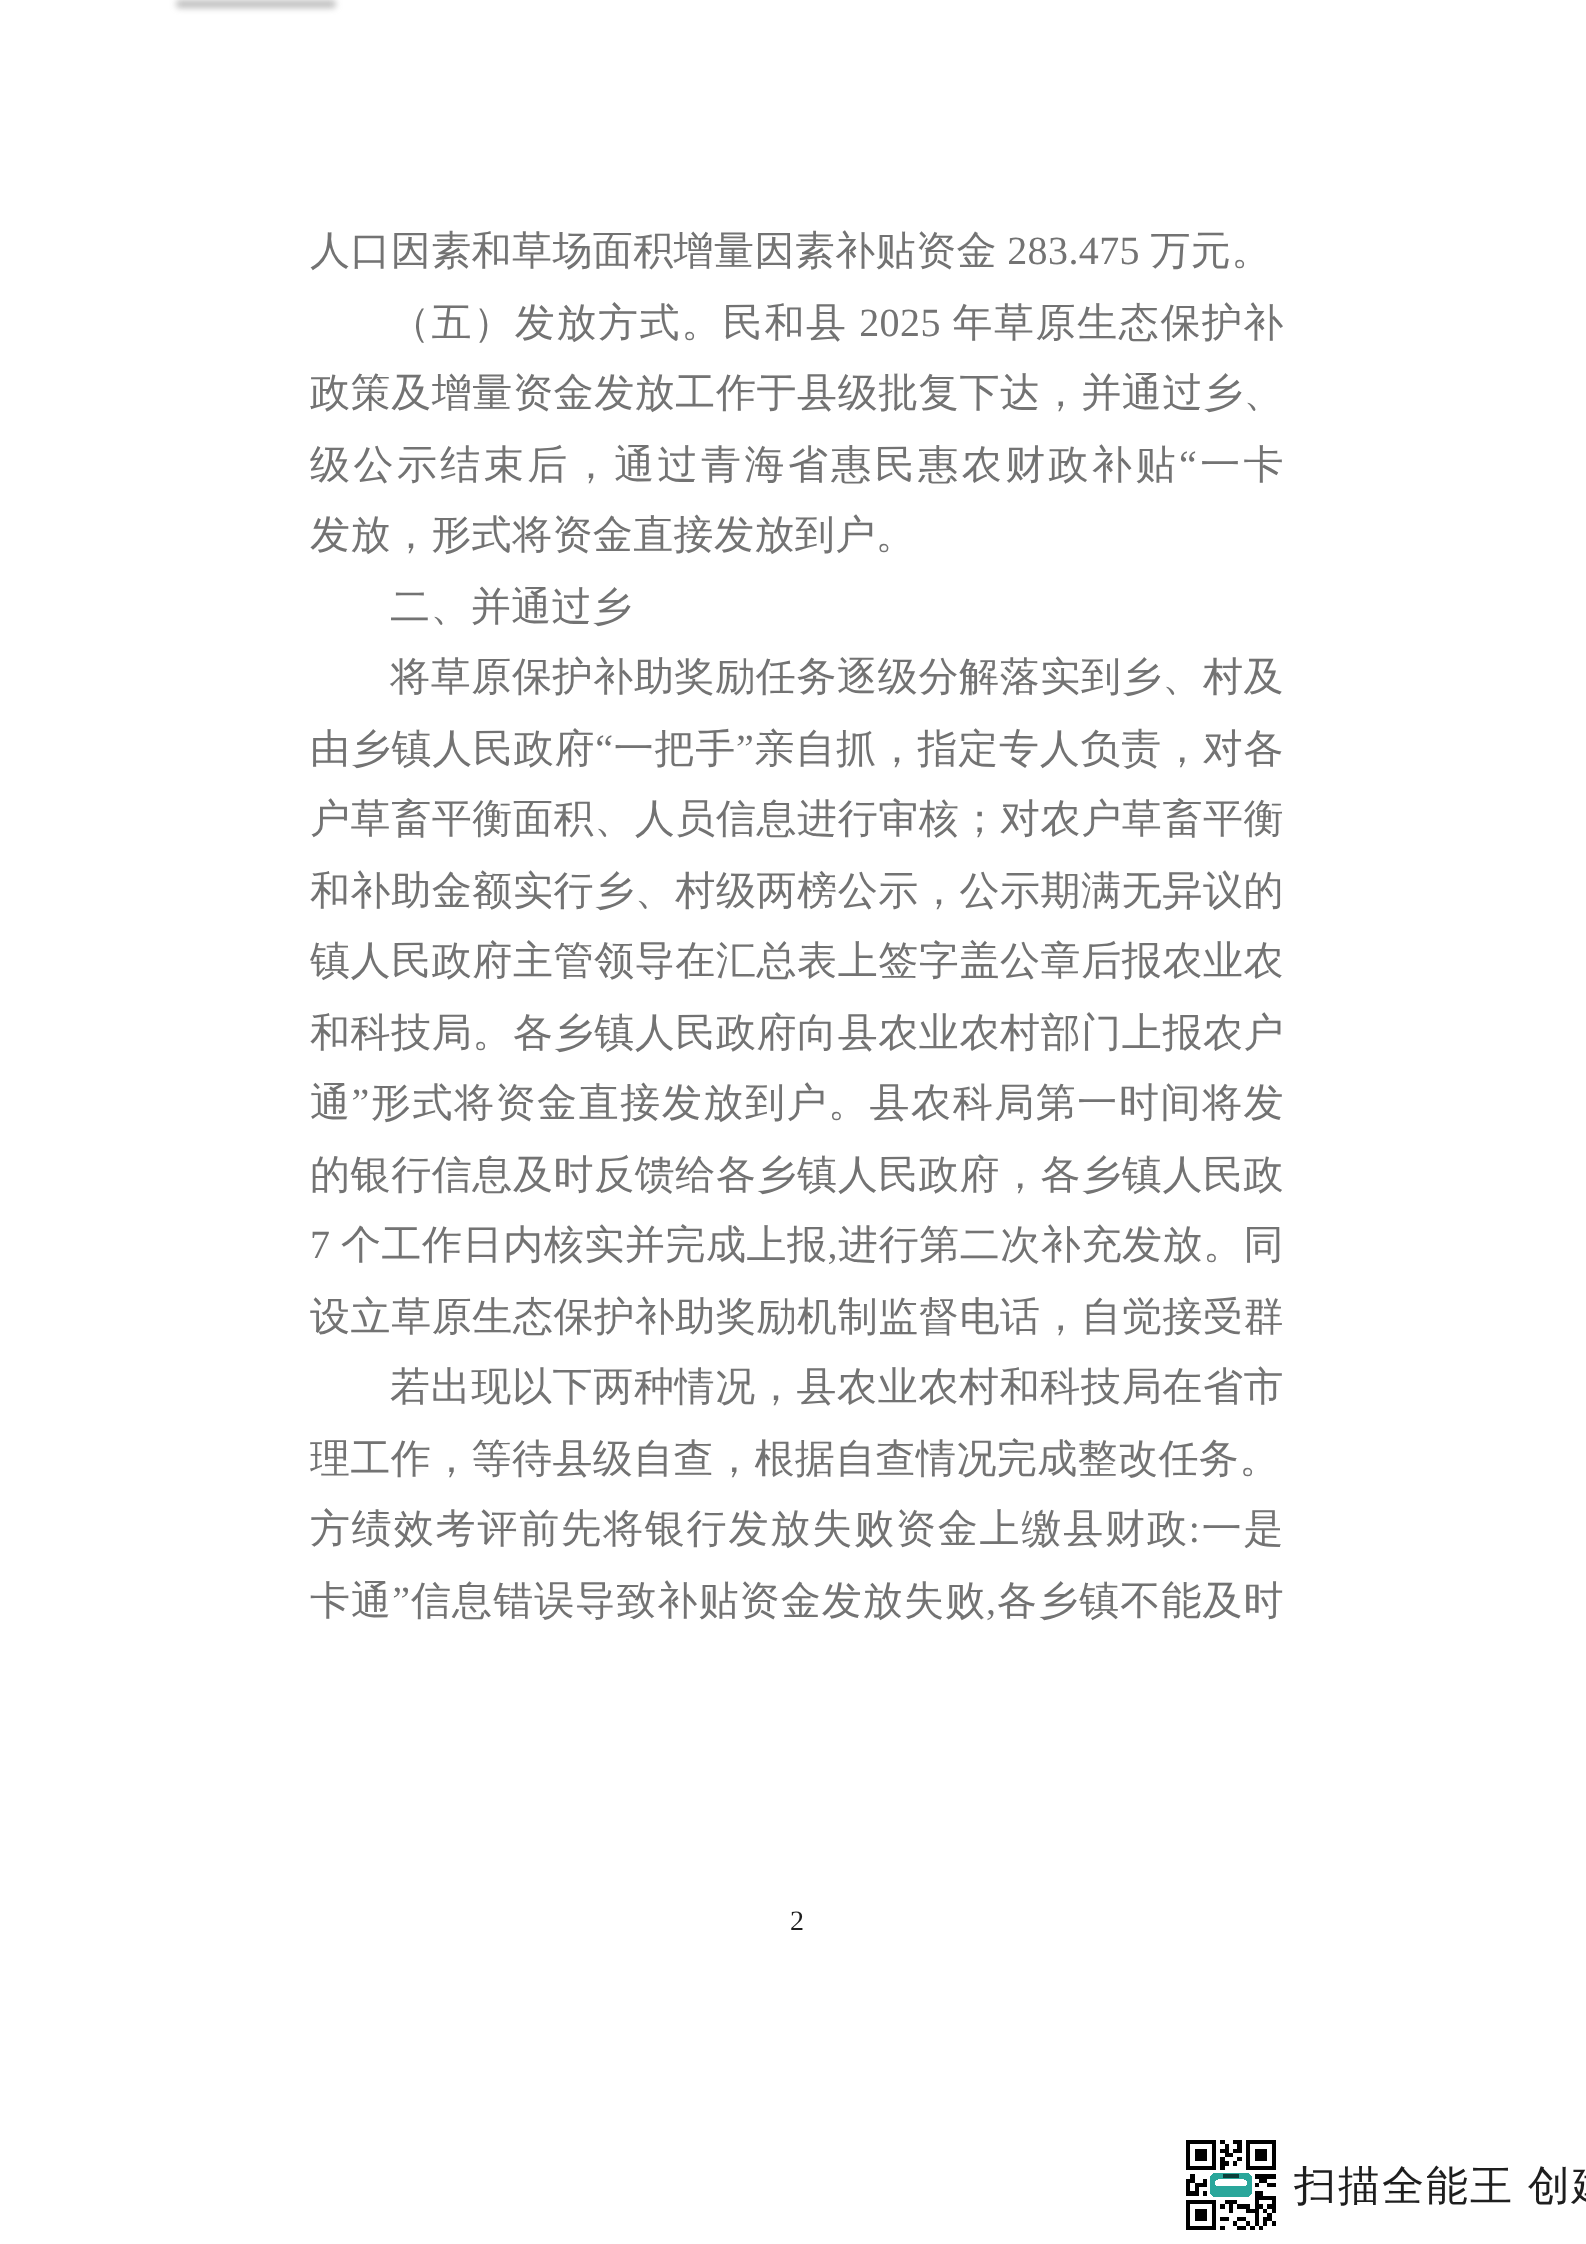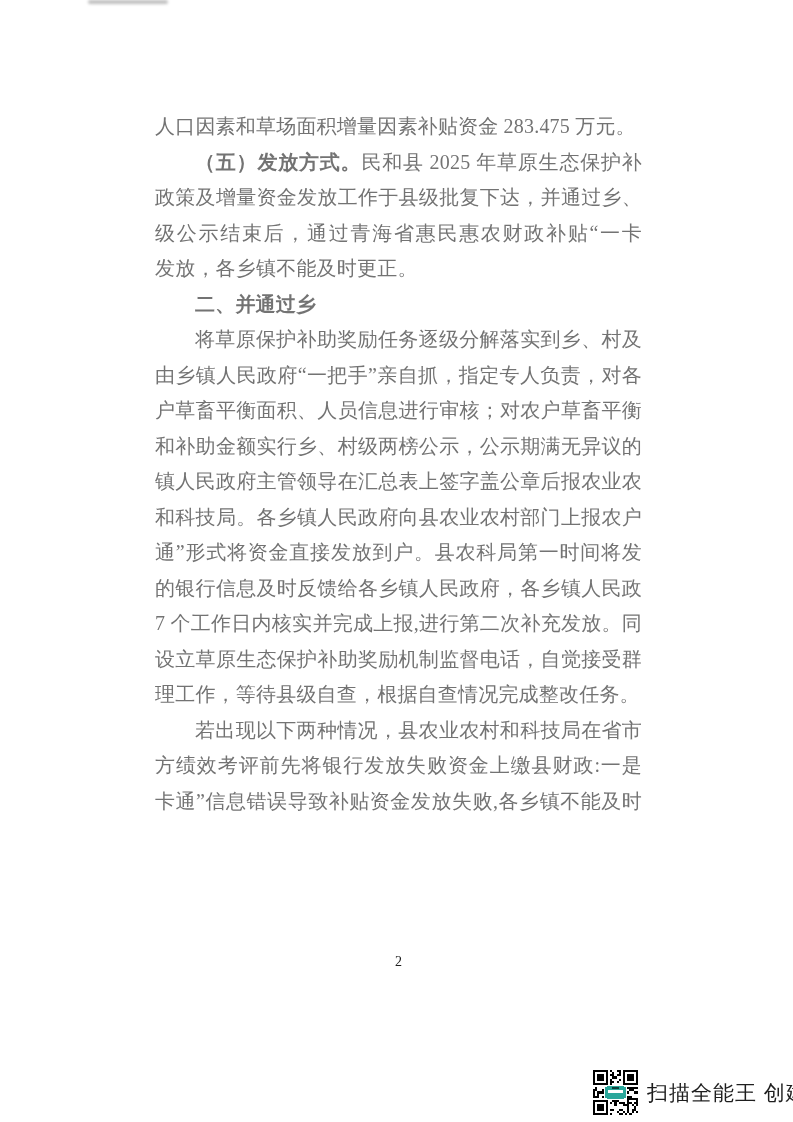--- a/index.html
+++ b/index.html
@@ -32,21 +32,21 @@
     height: 35.5px;
     line-height: 35.5px;
     overflow: hidden;
     text-align: justify;
     text-align-last: left;
     white-space: normal;
     letter-spacing: 0.2px;
   }
   .line.just { text-align-last: justify; }
   .line.indent { text-indent: 2em; }
-  .line .b { font-weight: bold; }
+  .line .b { font-weight: normal; }
   .page-number {
     position: absolute;
     left: 155px; top: 951px; width: 487px;
     text-align: center;
     font-size: 14px;
     color: #1d1d1d;
     line-height: 22px;
   }
   .footer-brand {
     position: absolute;
@@ -73,34 +73,34 @@
 <div class="page">
 
   <div class="scan-artifact-top"></div>
 
   <div class="textblock">
 
   <div class="line"><span>人口因素和草场面积增量因素补贴资金 283.475 万元。</span></div>
       <div class="line indent just"><span class="b">（五）发放方式。</span><span>民和县 2025 年草原生态保护补助奖励</span></div>
       <div class="line just"><span>政策及增量资金发放工作于县级批复下达，并通过乡、村两</span></div>
       <div class="line just"><span>级公示结束后，通过青海省惠民惠农财政补贴“一卡通”系统</span></div>
-      <div class="line"><span>发放，各乡镇不能及时更正。</span></div>
+      <div class="line"><span>发放，形式将资金直接发放到户。</span></div>
       <div class="line indent"><span class="b">二、并通过乡</span></div>
       <div class="line indent just"><span>将草原保护补助奖励任务逐级分解落实到乡、村及农户。</span></div>
       <div class="line just"><span>由乡镇人民政府“一把手”亲自抓，指定专人负责，对各村农</span></div>
       <div class="line just"><span>户草畜平衡面积、人员信息进行审核；对农户草畜平衡面积</span></div>
       <div class="line just"><span>和补助金额实行乡、村级两榜公示，公示期满无异议的由乡</span></div>
       <div class="line just"><span>镇人民政府主管领导在汇总表上签字盖公章后报农业农村</span></div>
       <div class="line just"><span>和科技局。各乡镇人民政府向县农业农村部门上报农户基础</span></div>
       <div class="line just"><span>通”形式将资金直接发放到户。县农科局第一时间将发放失败</span></div>
       <div class="line just"><span>的银行信息及时反馈给各乡镇人民政府，各乡镇人民政府在</span></div>
       <div class="line just"><span>7 个工作日内核实并完成上报,进行第二次补充发放。同时，</span></div>
       <div class="line just"><span>设立草原生态保护补助奖励机制监督电话，自觉接受群众监</span></div>
+      <div class="line indent just"><span>若出现以下两种情况，县农业农村和科技局在省市第三</span></div>
       <div class="line"><span>理工作，等待县级自查，根据自查情况完成整改任务。</span></div>
-      <div class="line indent just"><span>若出现以下两种情况，县农业农村和科技局在省市第三</span></div>
       <div class="line just"><span>方绩效考评前先将银行发放失败资金上缴县财政:一是因“一</span></div>
       <div class="line just"><span>卡通”信息错误导致补贴资金发放失败,各乡镇不能及时更正</span></div>
     </div>
 
   <div class="page-number">2</div>
 
   <div class="footer-brand">
     <span>
       <svg class="qr" id="qr-svg" viewBox="0 0 21 21" shape-rendering="crispEdges" xmlns="http://www.w3.org/2000/svg">
           <rect x="0" y="0" width="21" height="21" fill="#ffffff"></rect>

